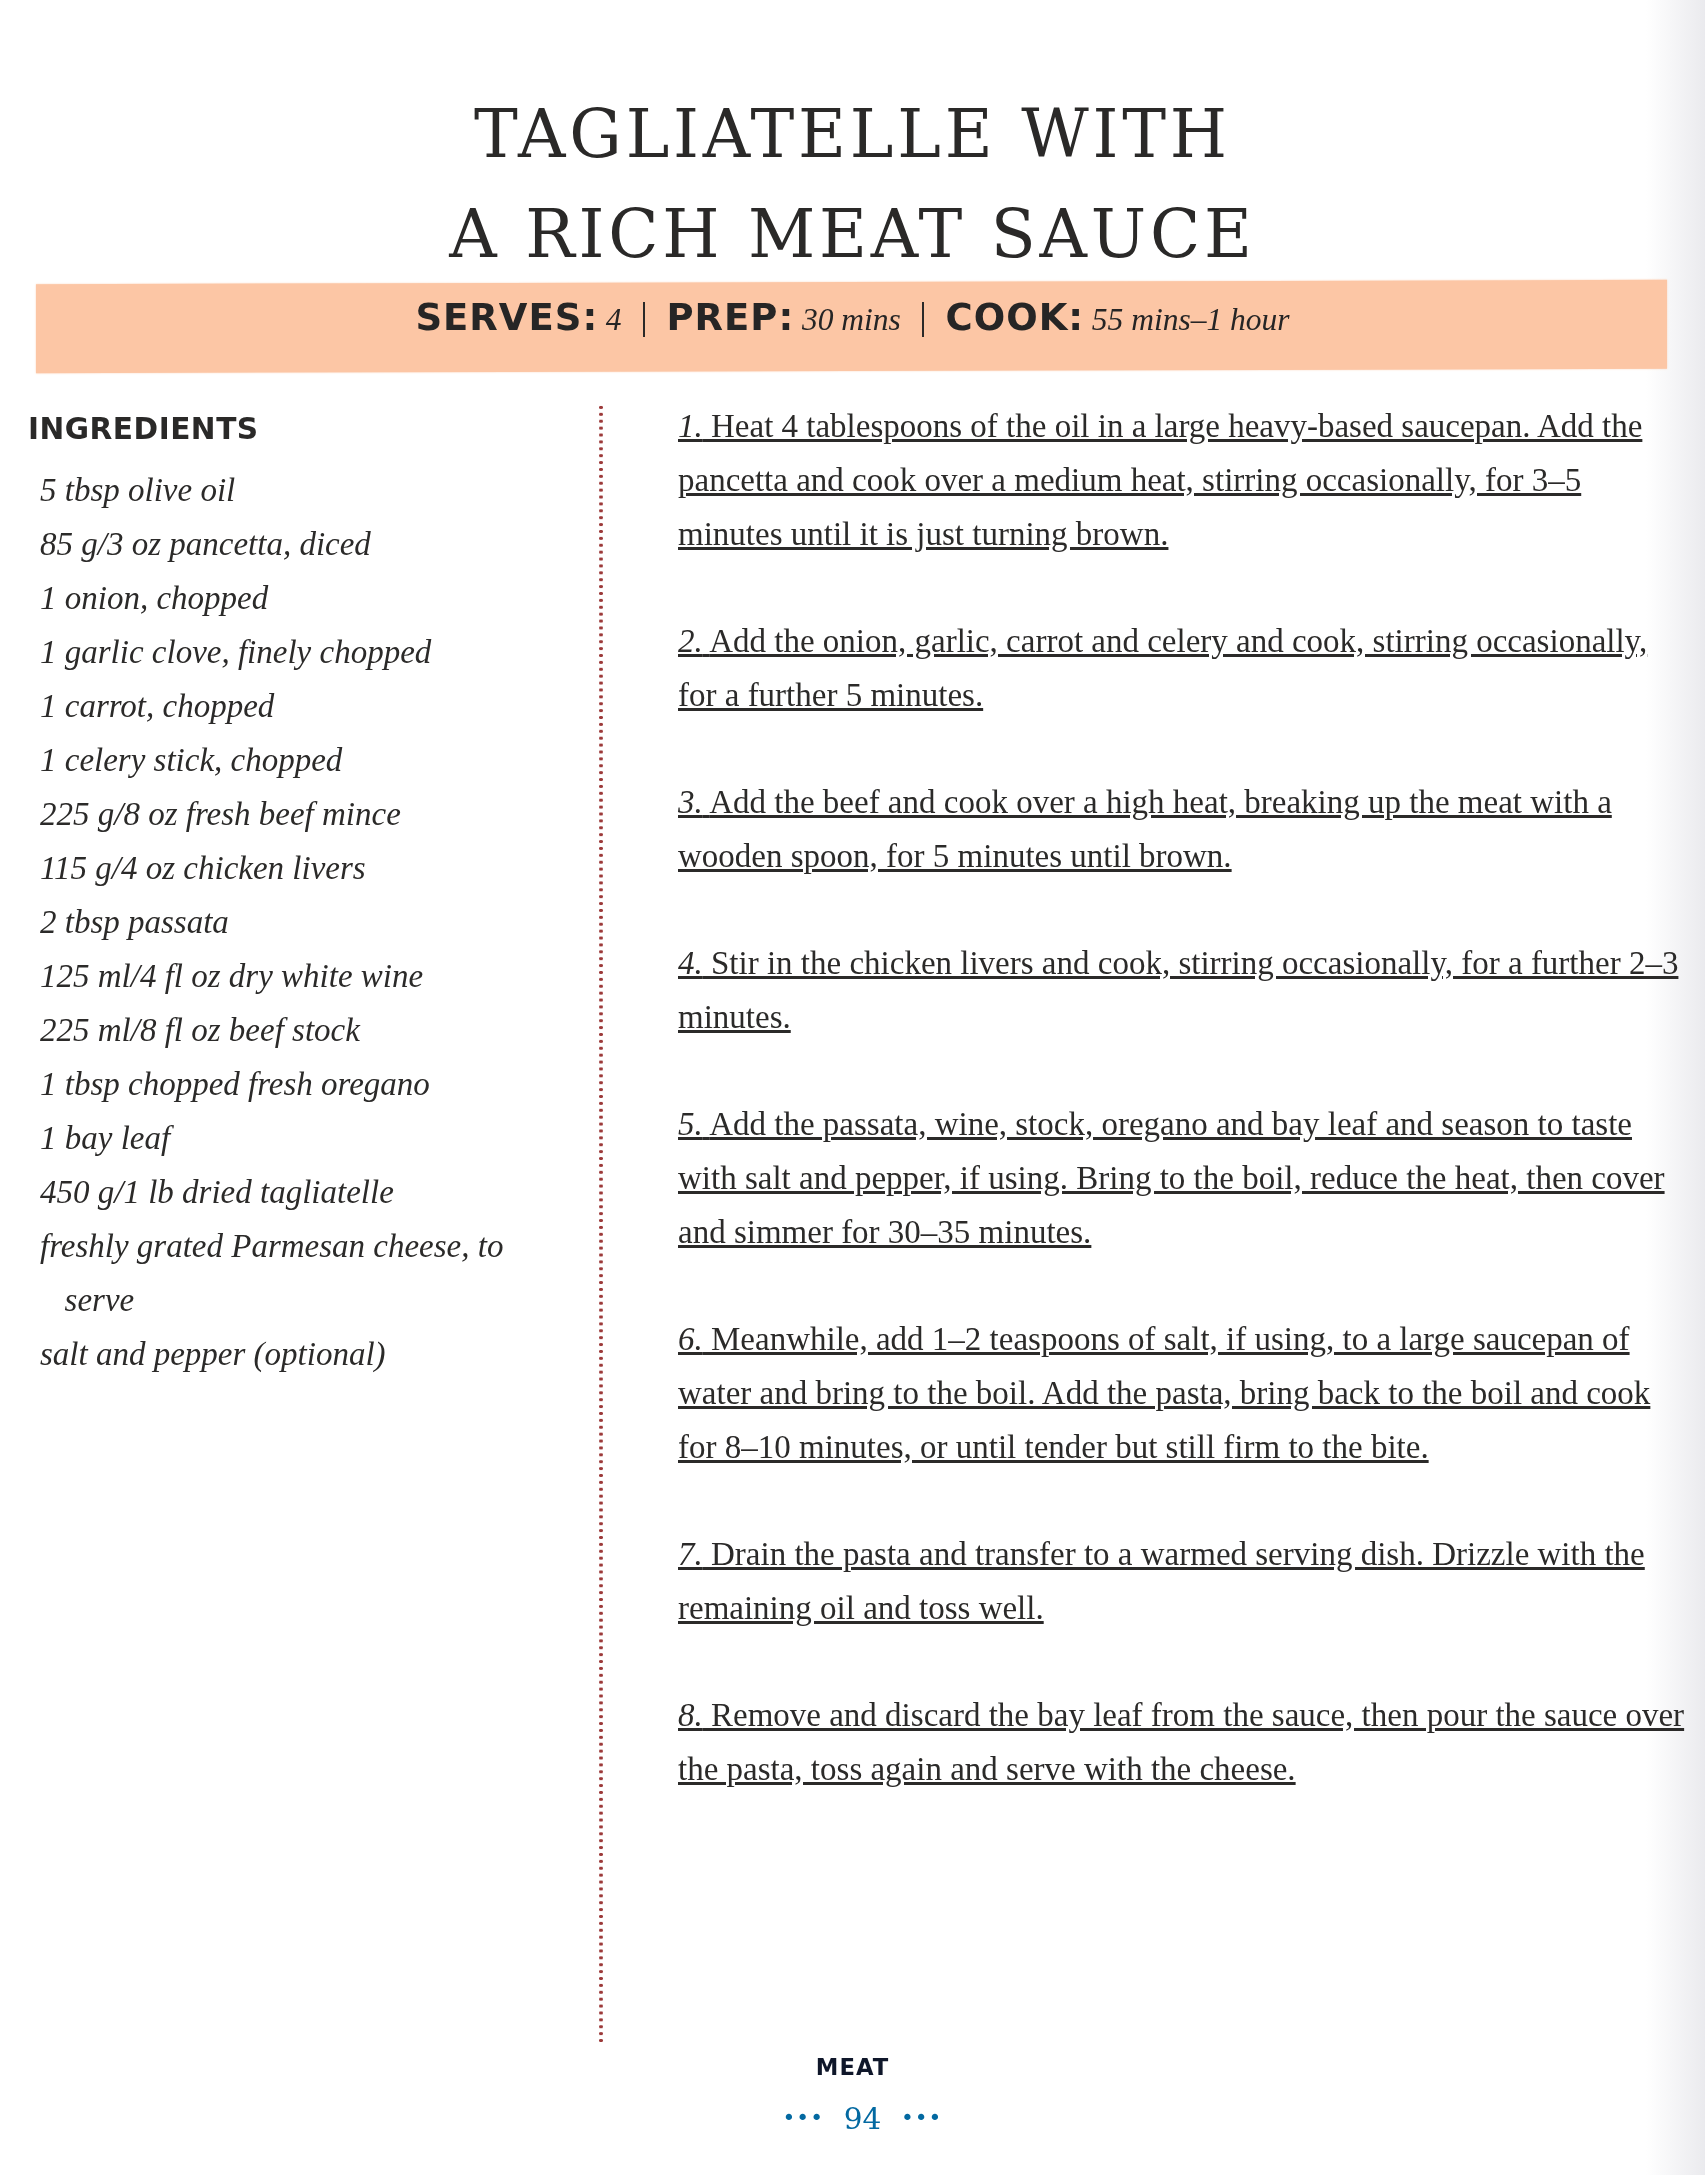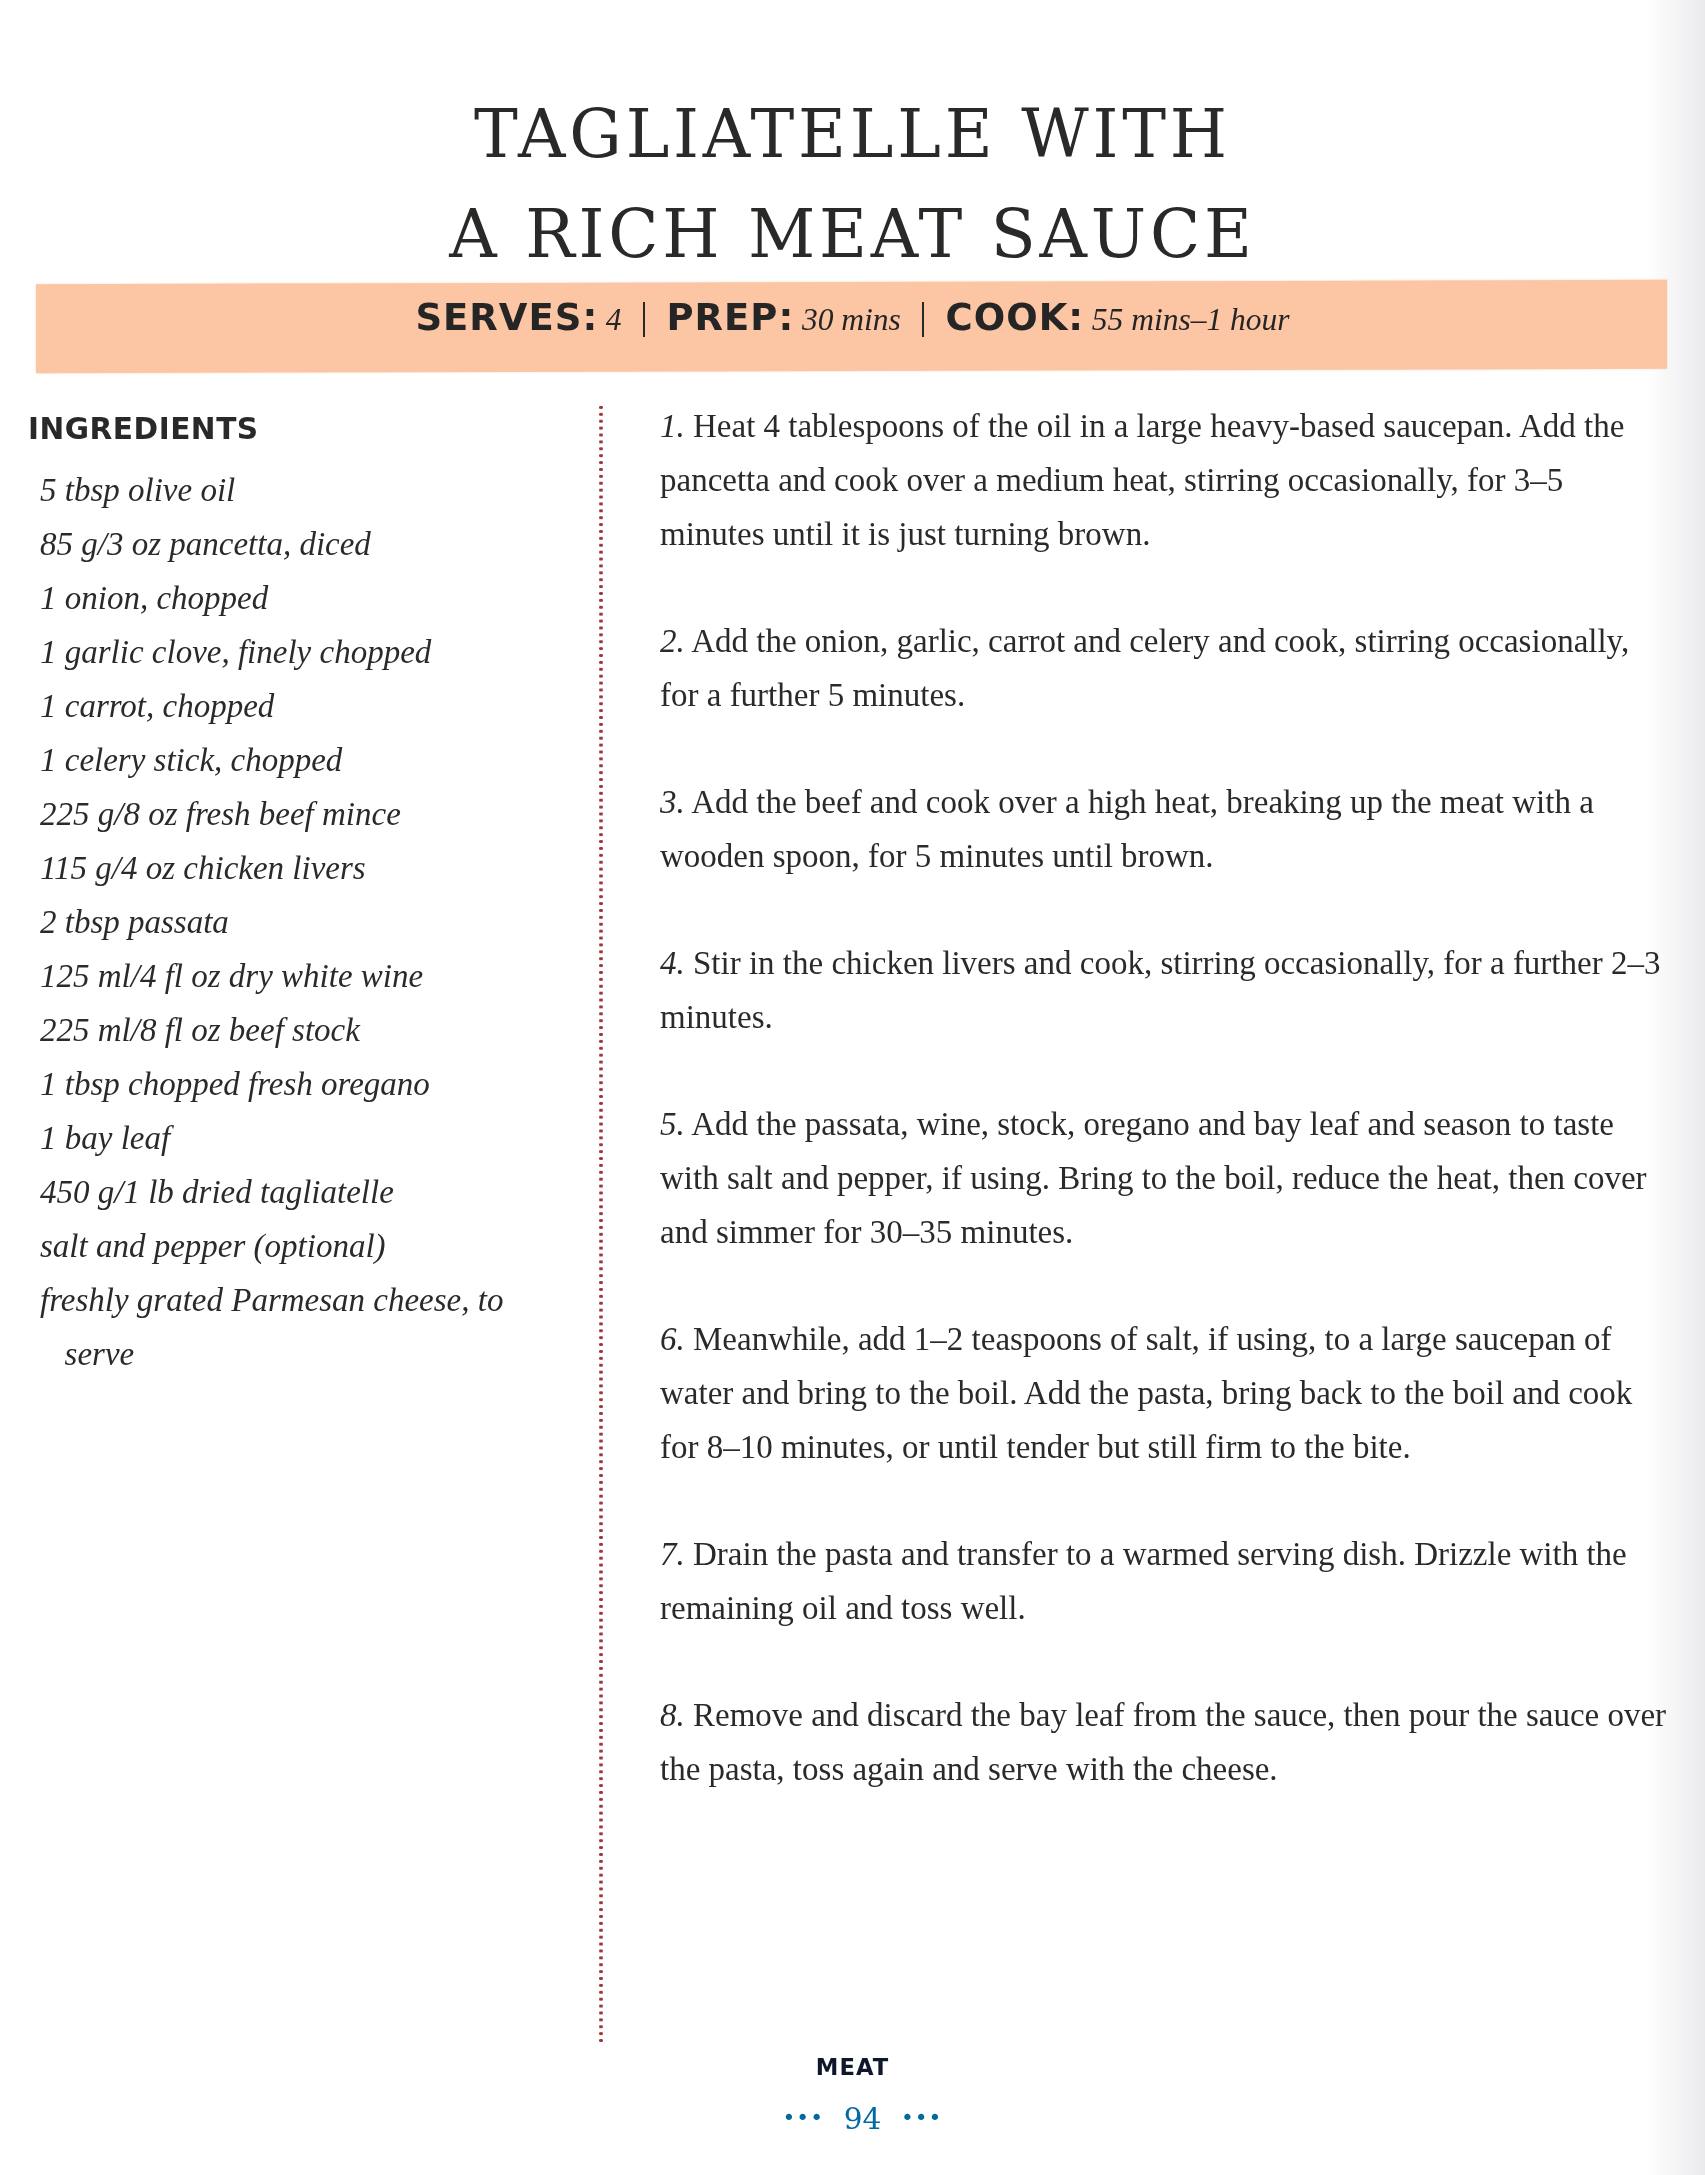--- a/index.html
+++ b/index.html
@@ -115,23 +115,24 @@
     top: 404px;
     width: 3.9px;
     height: 1640px;
     background-image: radial-gradient(circle, #9c3a3a 1.6px, rgba(0,0,0,0) 2px);
     background-size: 3.9px 6.9px;
     background-repeat: repeat-y;
   }
 
   .method {
     position: absolute;
-    left: 660px;
+    left: 678px;
     top: 399px;
     width: 1010px;
+    text-decoration: underline;
   }
   .step {
     margin: 0 0 53px 0;
     font-family: "Liberation Serif", serif;
     font-size: 33px;
     line-height: 54px;
     color: #2b2a29;
     word-spacing: 0px;
   }
   .step-num {
@@ -203,22 +204,22 @@
     <li>1 carrot, chopped</li>
     <li>1 celery stick, chopped</li>
     <li>225 g/8 oz fresh beef mince</li>
     <li>115 g/4 oz chicken livers</li>
     <li>2 tbsp passata</li>
     <li>125 ml/4 fl oz dry white wine</li>
     <li>225 ml/8 fl oz beef stock</li>
     <li>1 tbsp chopped fresh oregano</li>
     <li>1 bay leaf</li>
     <li>450 g/1 lb dried tagliatelle</li>
+    <li>freshly grated Parmesan cheese, to serve</li>
     <li>salt and pepper (optional)</li>
-    <li>freshly grated Parmesan cheese, to serve</li>
   </ul>
 </section>
 
 <div class="divider"></div>
 
 <section class="method">
   <p class="step"><span class="step-num">1.</span> <span>Heat 4 tablespoons of the oil in a large heavy-based saucepan. Add the pancetta and cook over a medium heat, stirring occasionally, for 3–5 minutes until it is just turning brown.</span></p>
   <p class="step"><span class="step-num">2.</span> <span>Add the onion, garlic, carrot and celery and cook, stirring occasionally, for a further 5 minutes.</span></p>
   <p class="step"><span class="step-num">3.</span> <span>Add the beef and cook over a high heat, breaking up the meat with a wooden spoon, for 5 minutes until brown.</span></p>
   <p class="step"><span class="step-num">4.</span> <span>Stir in the chicken livers and cook, stirring occasionally, for a further 2–3 minutes.</span></p>

